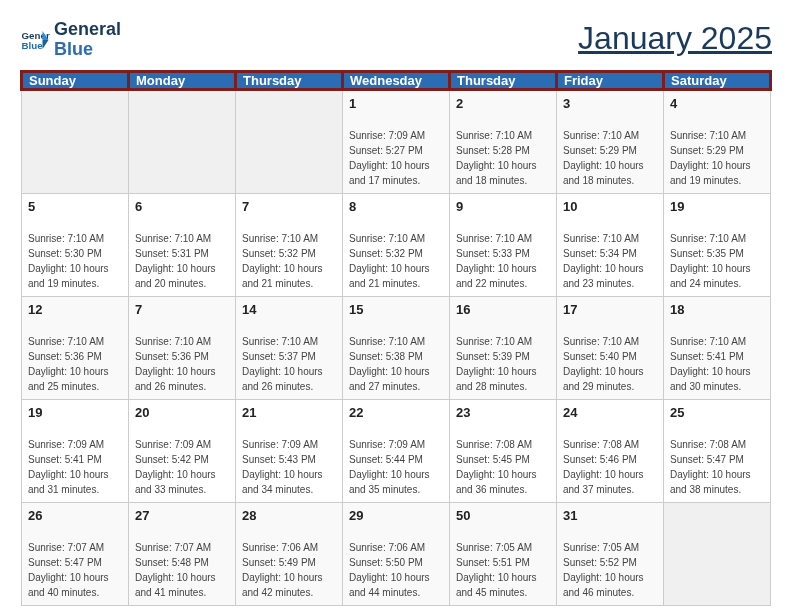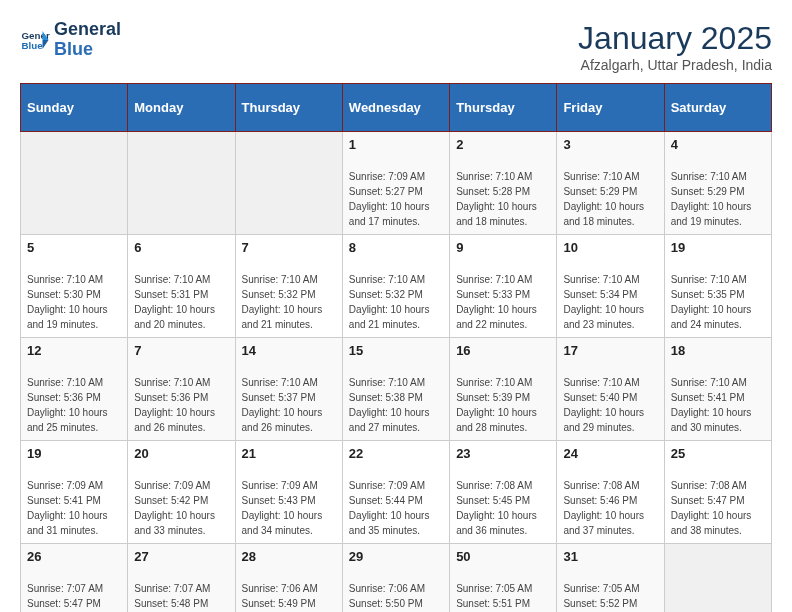--- a/index.html
+++ b/index.html
@@ -31,38 +31,39 @@
       height: 30px;
       margin-right: 4px;
     }
     .title-block {
       text-align: right;
     }
     .month-title {
       font-size: 32px;
       color: #1a3a5c;
       font-weight: normal;
+      text-decoration: underline;
     }
     .subtitle {
       font-size: 14px;
       color: #555;
     }
     table {
       width: 100%;
       border-collapse: collapse;
       table-layout: fixed;
     }
     thead tr th {
       background-color: #2a6db5;
       color: #fff;
       text-align: left;
-      padding: 16px 6px;
+      padding: 0 6px;
       font-size: 13px;
       font-weight: bold;
-      border: 1px solid #7f1d1d;
+      border: 3px solid #7f1d1d;
     }
     tbody tr td {
       vertical-align: top;
       padding: 5px 6px;
       border: 1px solid #ccc;
       font-size: 10.5px;
       color: #333;
       height: 90px;
       background: #fff;
     }
@@ -98,21 +99,20 @@
       <polygon points="30,8 38,20 30,20" fill="#2a8fdb"></polygon>
       <polygon points="30,20 38,20 30,32" fill="#1a5fa0"></polygon>
     </svg>
     <div>
       <div class="logo-text">General</div>
       <div class="logo-text" style="color:#2a6db5;">Blue</div>
     </div>
   </div>
   <div class="title-block">
     <div class="month-title">January 2025</div>
-    <div class="subtitle">Afzalgarh, Uttar Pradesh, India</div>
   </div>
 </div>
 
 <table>
   <thead>
     <tr>
       <th>Sunday</th>
       <th>Monday</th>
       <th>Thursday</th>
       <th>Wednesday</th>

